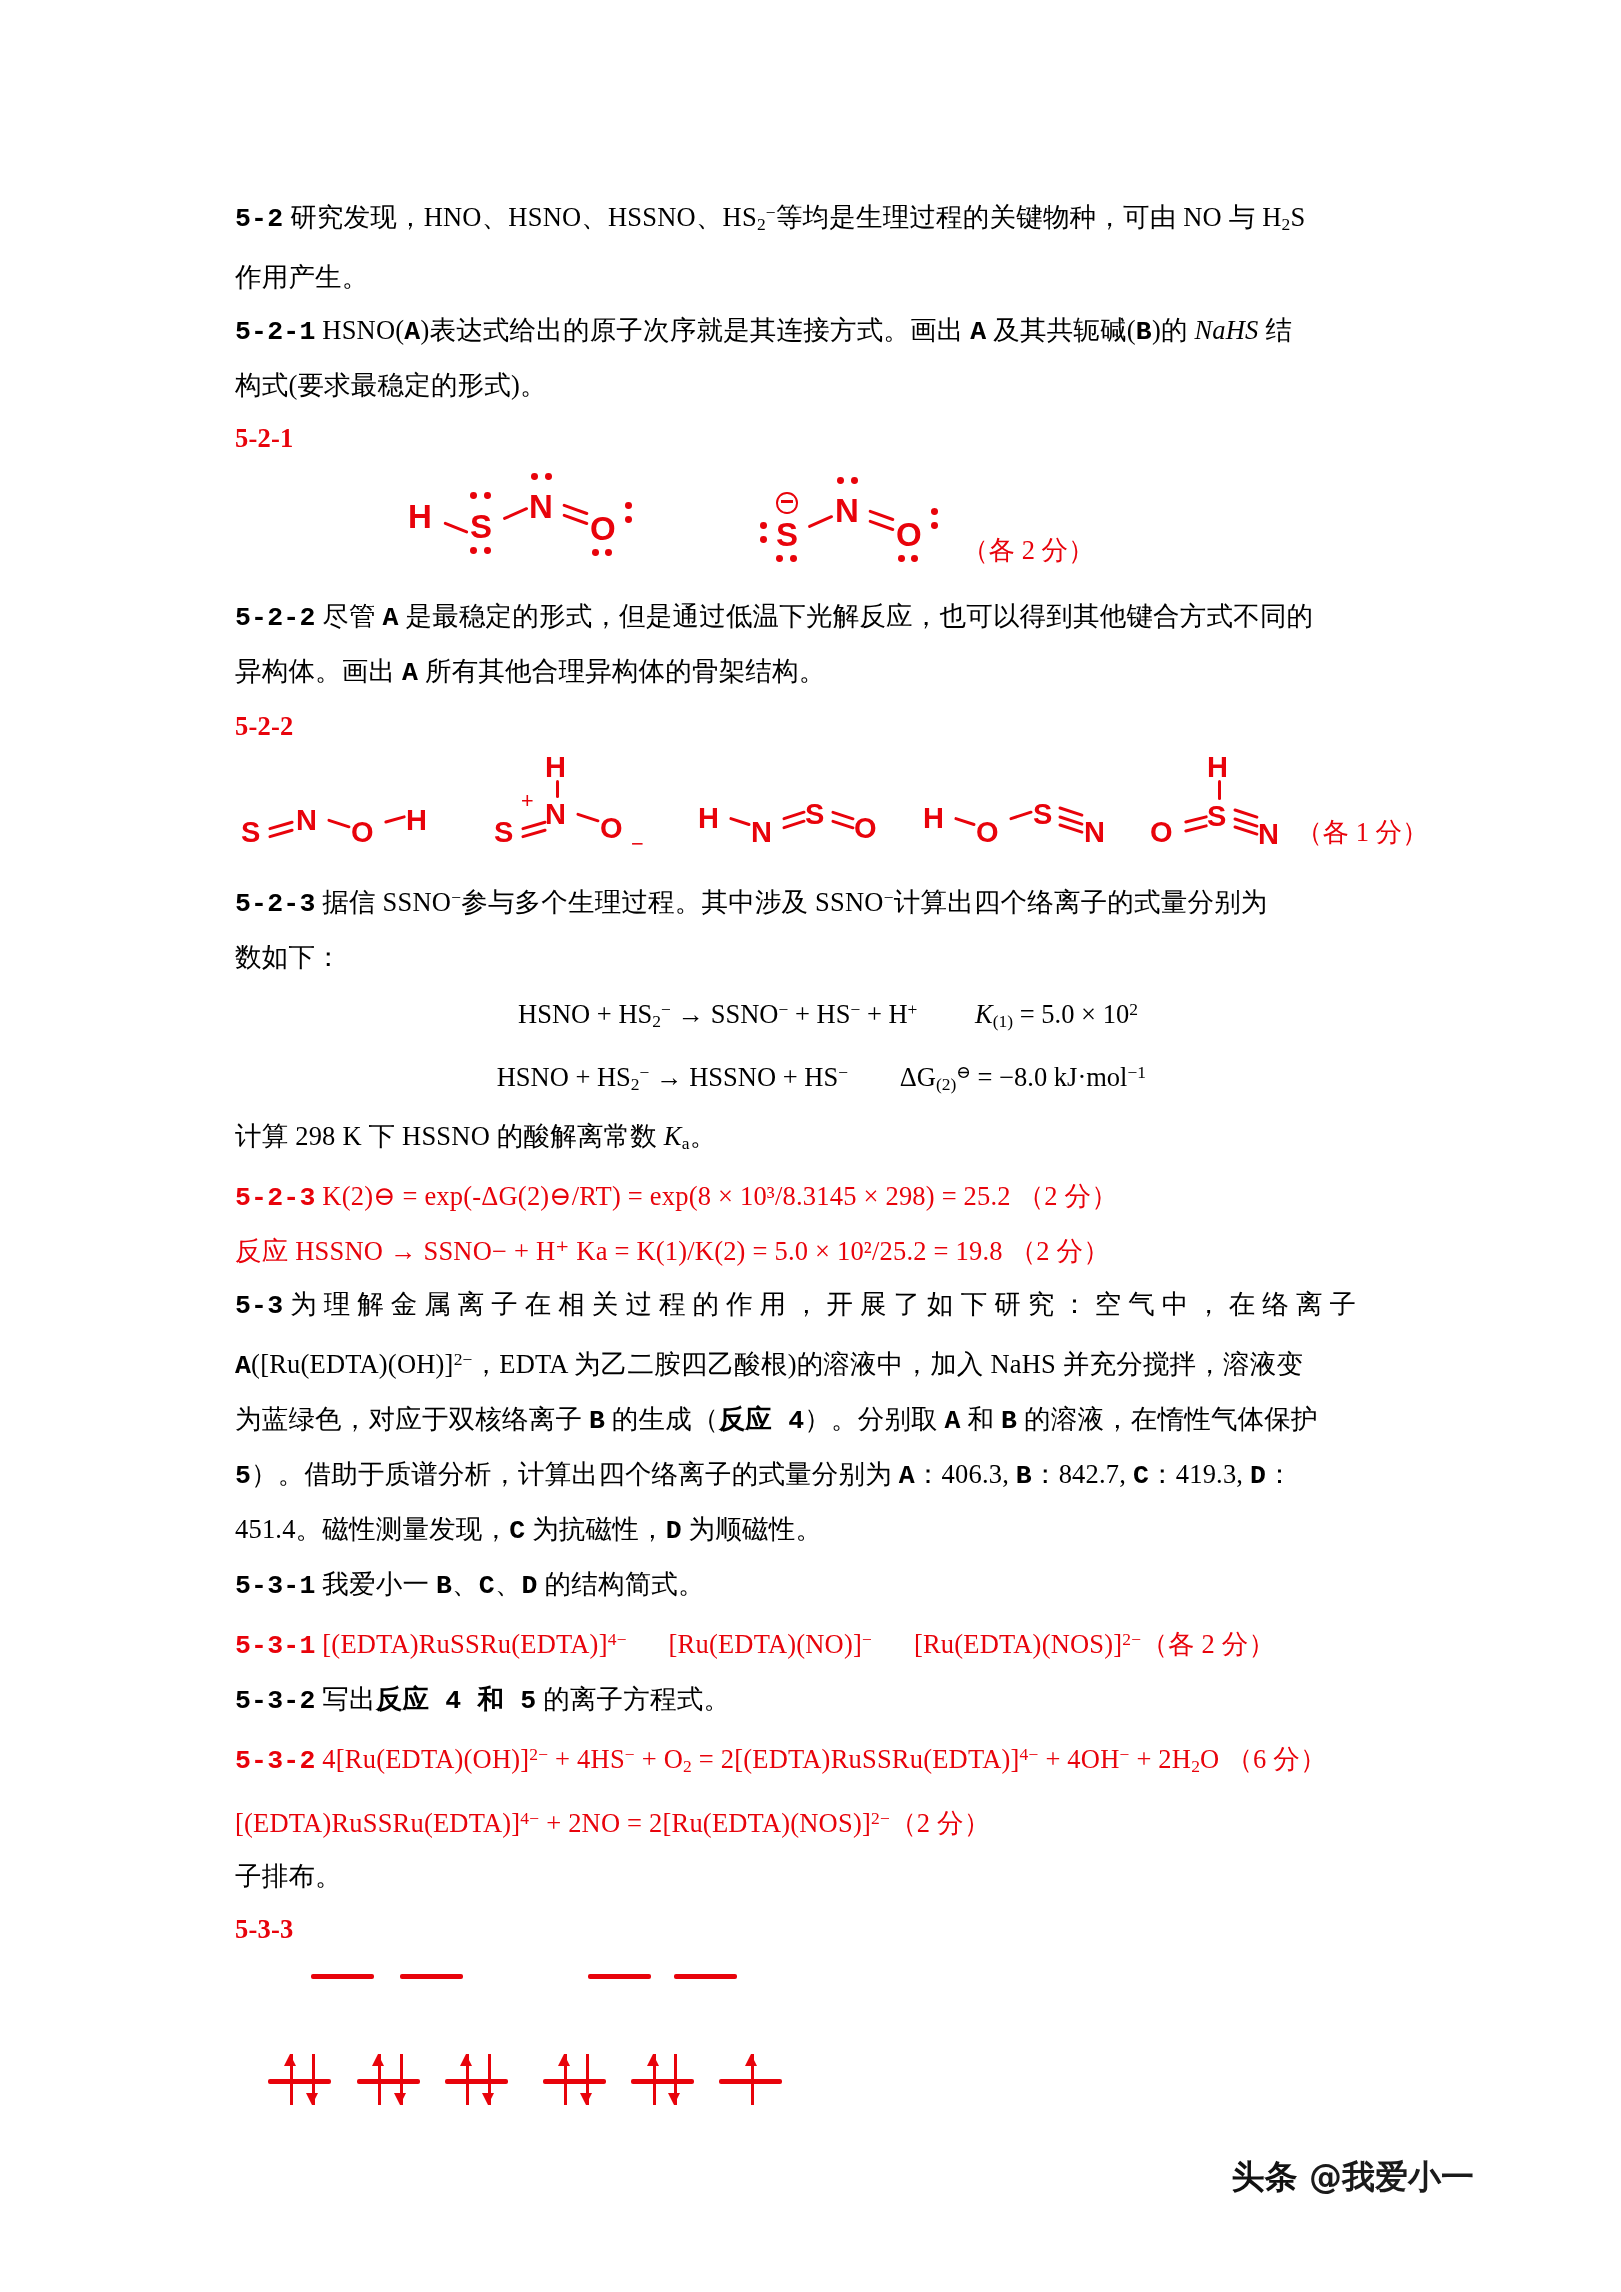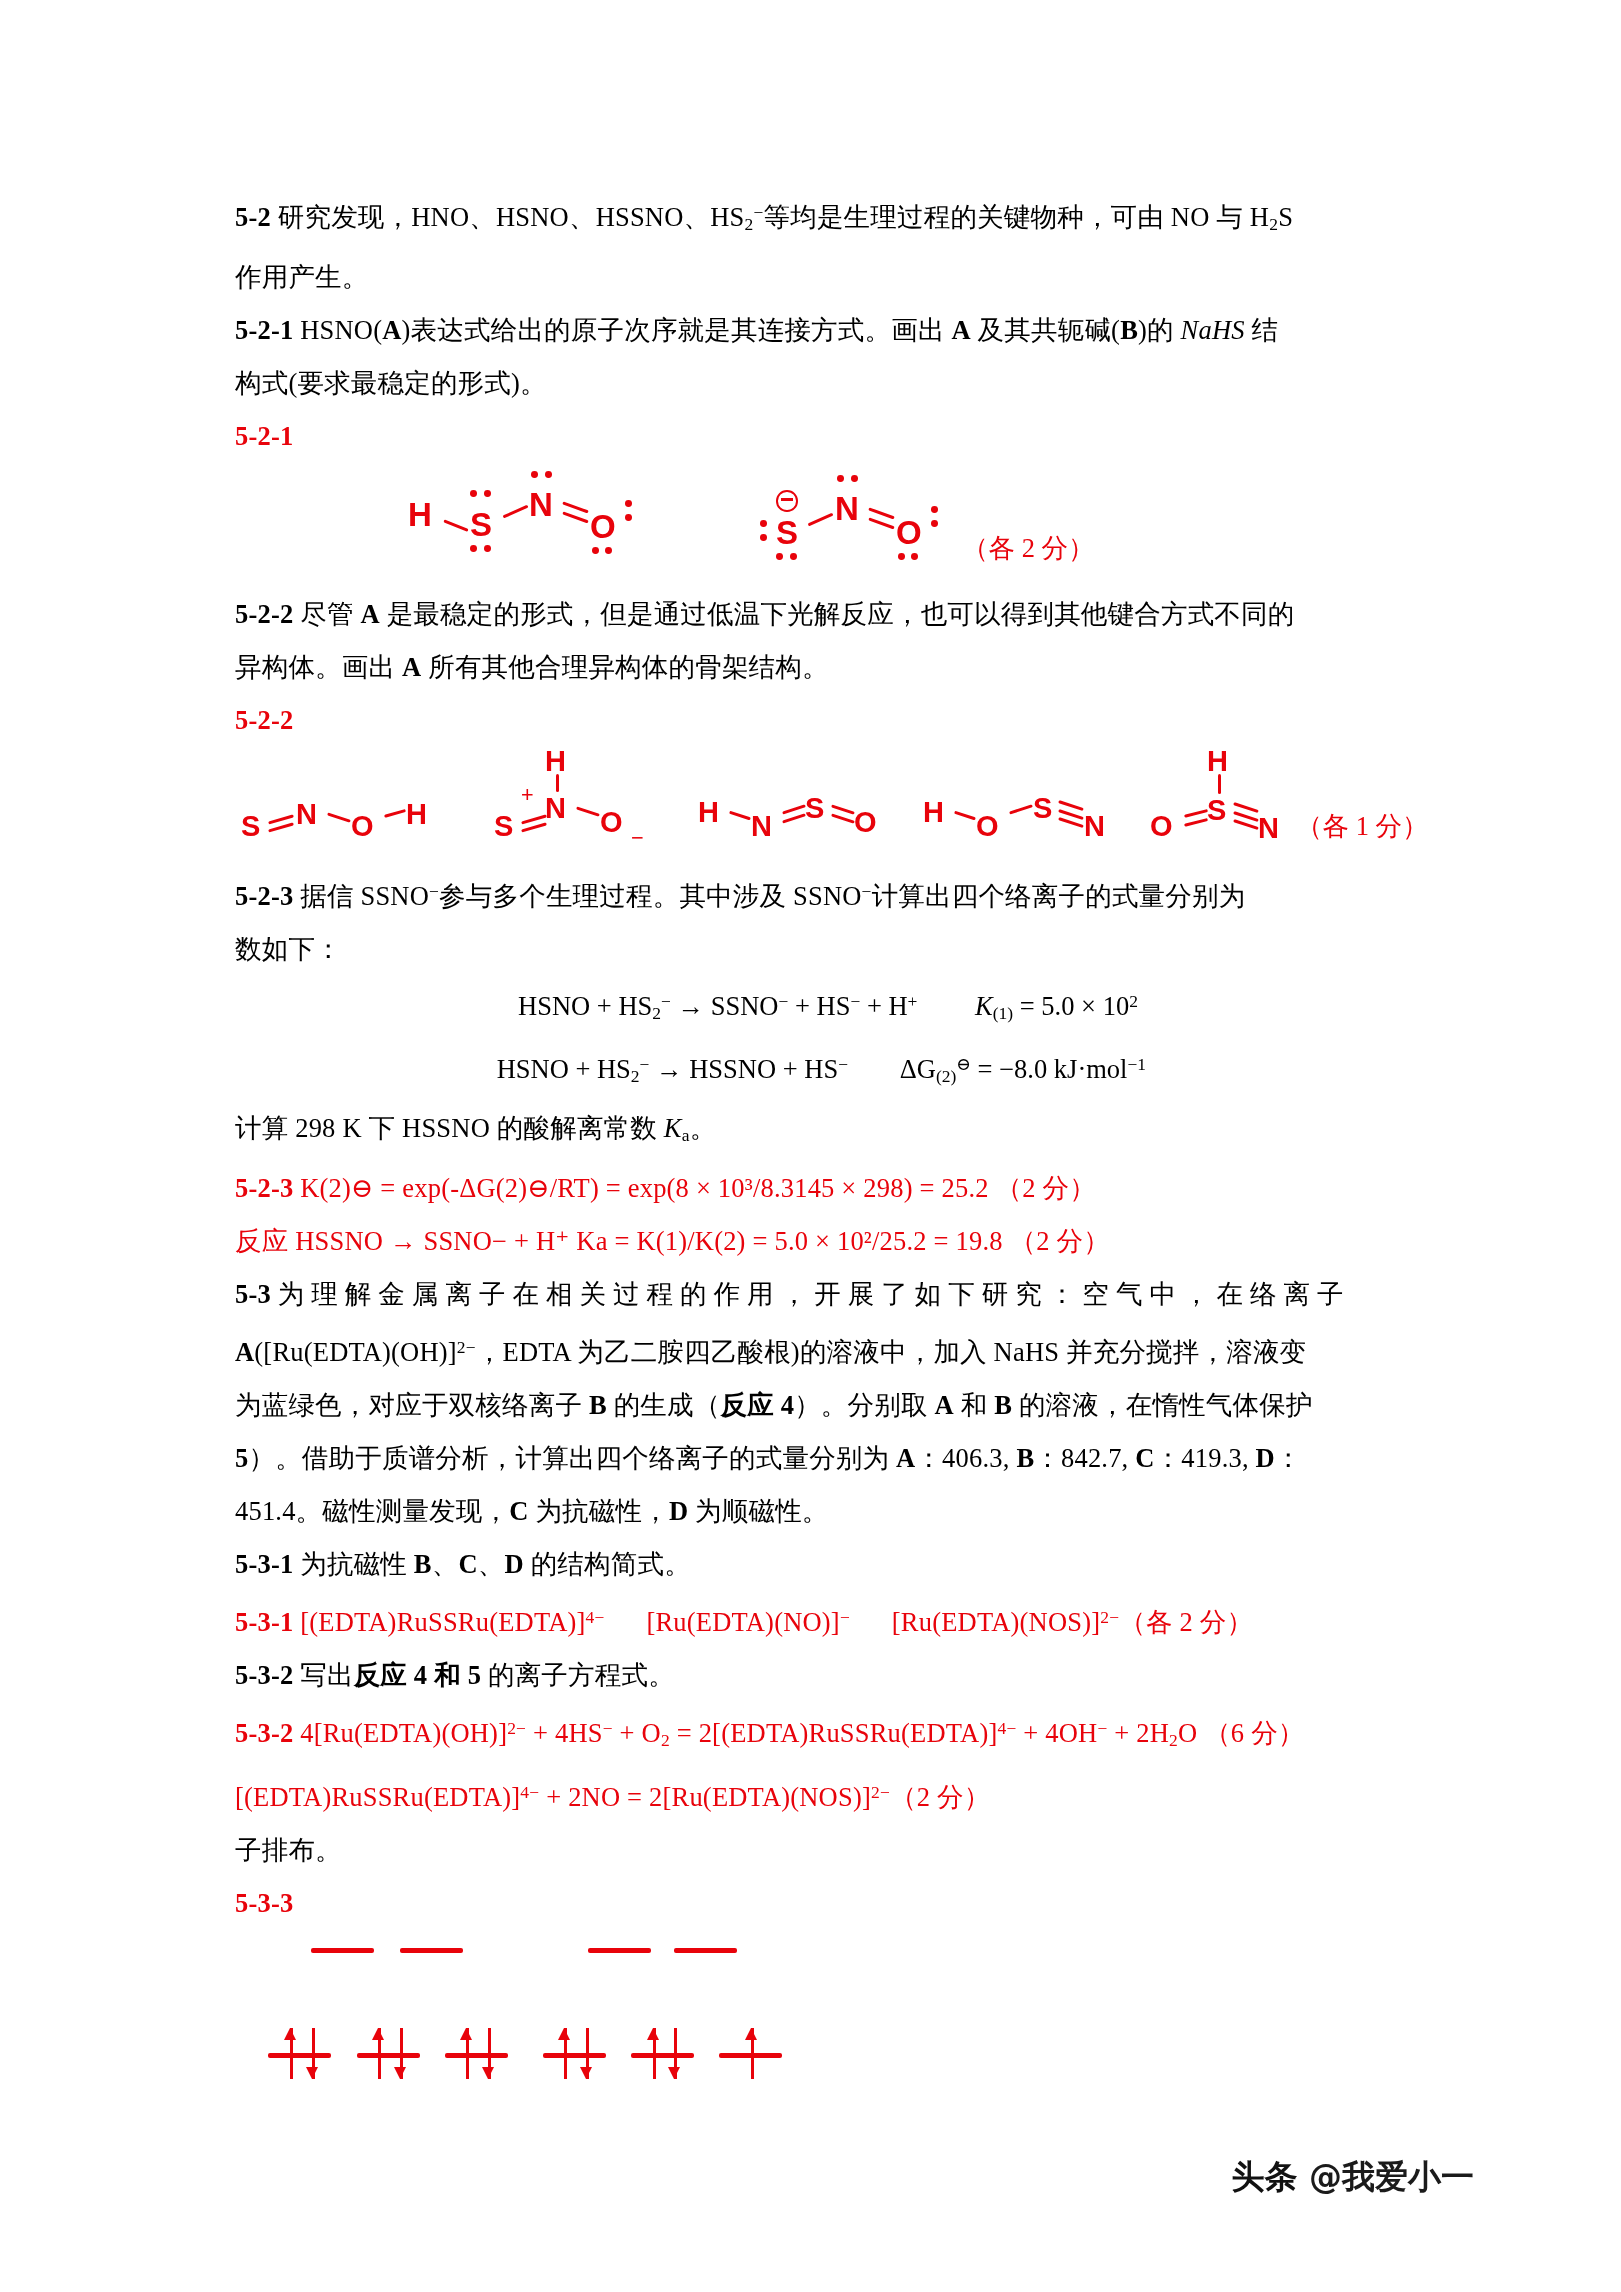--- a/index.html
+++ b/index.html
@@ -8,21 +8,21 @@
     background:#ffffff;
     font-family:"Liberation Serif","DejaVu Serif",serif;
     color:#000000;
     position:relative;
     overflow:hidden;
   }
   .page { position:absolute; left:0; top:0; width:1621px; height:2293px; }
   .content { position:absolute; left:235px; top:186px; width:1157px; }
 
   .ln { font-size:26.5px; line-height:53px; letter-spacing:0.2px; white-space:nowrap; }
-  .b { font-weight:bold; }
+  .b { font-weight:bold;font-family:Liberation Mono, monospace; }
   .it { font-style:italic; }
   sub { font-size:0.66em; vertical-align:-0.22em; }
   sup { font-size:0.66em; vertical-align:0.46em; }
   .red { color:#e8030b; }
   .redb { color:#e8030b; font-weight:bold; }
   .eqline { text-align:center; font-size:26.5px; line-height:51px; }
 
   
   .struct-row { position:relative; height:118px; }
   .atom { position:absolute; font-size:33px; font-weight:bold; color:#e8030b; line-height:1;
@@ -229,21 +229,21 @@
     </div>
     <div class="ln">
       <span class="b">5</span><span>）。借助于质谱分析，计算出四个络离子的式量分别为 </span><span class="b">A</span><span>：406.3, </span><span class="b">B</span><span>：842.7, </span><span class="b">C</span><span>：419.3, </span><span class="b">D</span><span>：</span>
     </div>
     <div class="ln">
       <span>451.4。磁性测量发现，</span><span class="b">C</span><span> 为抗磁性，</span><span class="b">D</span><span> 为顺磁性。</span>
     </div>
 
     <div class="ln">
       <span class="b">5-3-1</span>
-      <span>为抗磁性 </span><span class="b">B</span><span>、</span><span class="b">C</span><span>、</span><span class="b">D</span><span> 的结构简式。</span>
+      <span>我爱小一 </span><span class="b">B</span><span>、</span><span class="b">C</span><span>、</span><span class="b">D</span><span> 的结构简式。</span>
     </div>
     <div class="ln red">
       <span class="b">5-3-1</span>
       <span>[(EDTA)RuSSRu(EDTA)]</span><sup>4−</sup>
       <span style="display:inline-block;width:35px;"></span><span>[Ru(EDTA)(NO)]</span><sup>−</sup>
       <span style="display:inline-block;width:35px;"></span><span>[Ru(EDTA)(NOS)]</span><sup>2−</sup><span>（各 2 分）</span>
     </div>
 
     <div class="ln">
       <span class="b">5-3-2</span>

